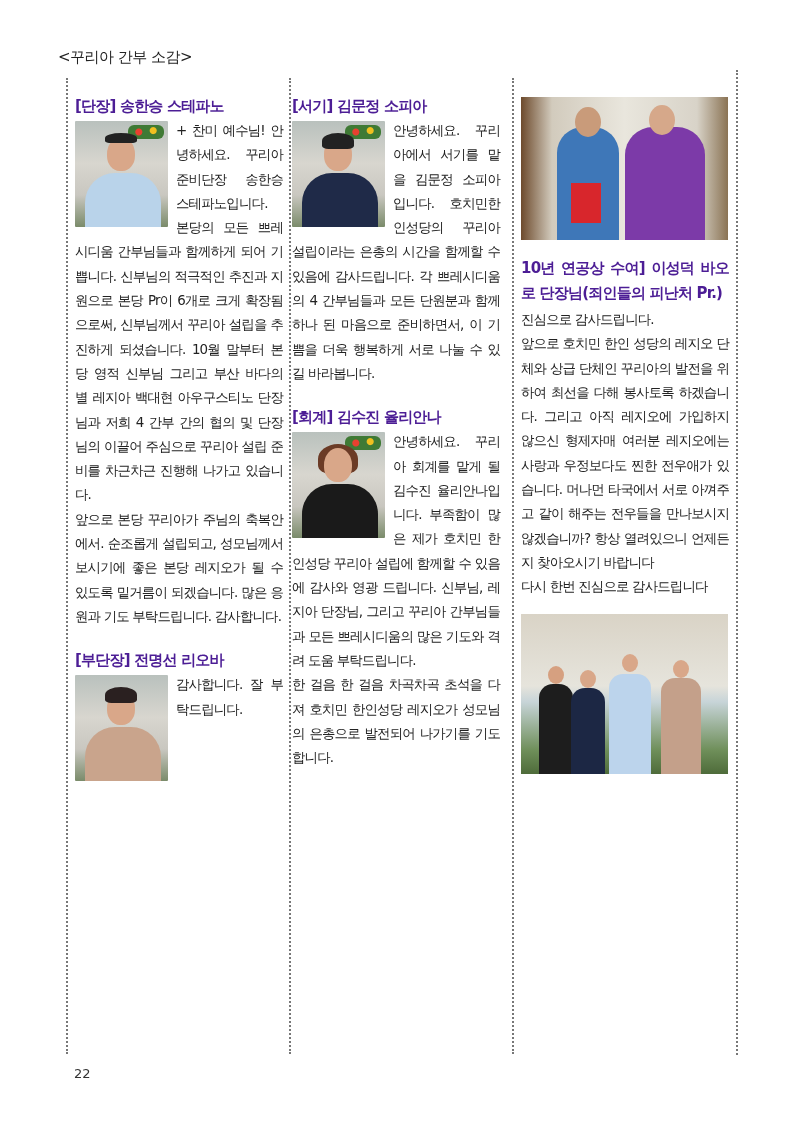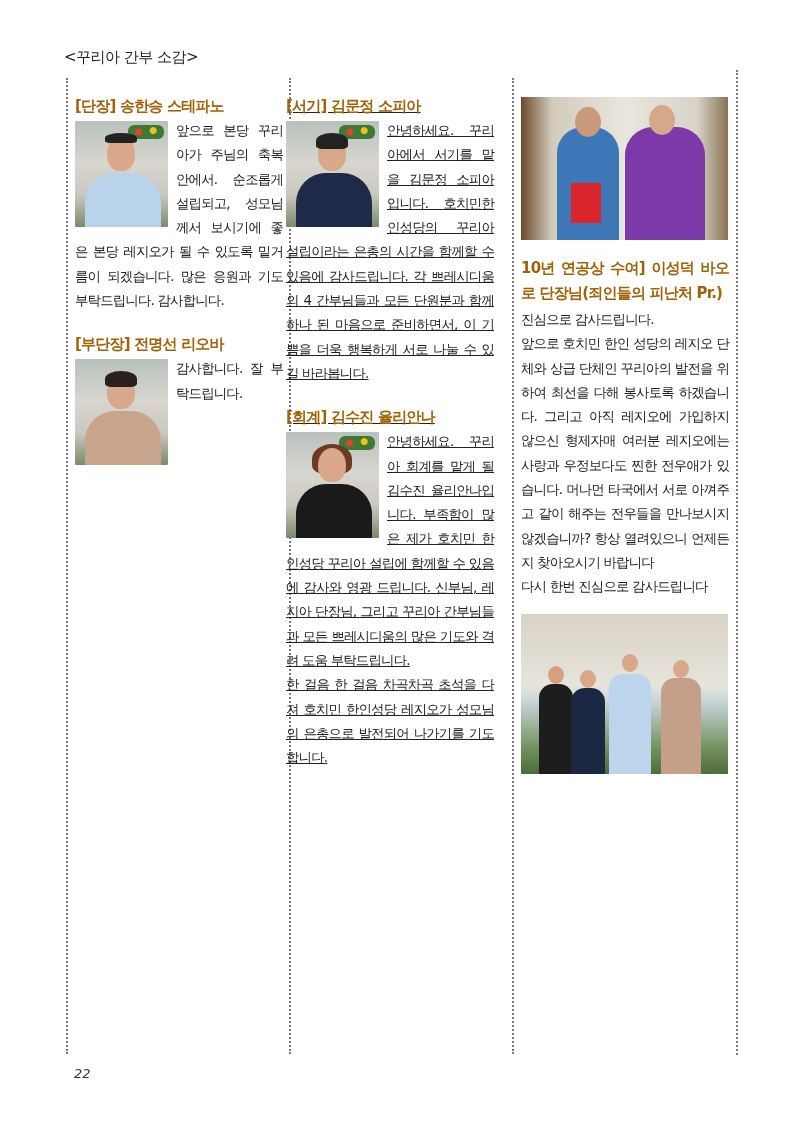--- a/index.html
+++ b/index.html
@@ -1,28 +1,28 @@
 <!DOCTYPE html>
 <html><head>
 <meta charset="utf-8">
 <style>
   html, body { margin:0; padding:0; background:#ffffff; }
   body { width:793px; height:1122px; position:relative; overflow:hidden;
          font-family:"DejaVu Sans", sans-serif; color:#222; }
-  .section-title { position:absolute; left:64px; top:48px; font-size:15px; color:#222; letter-spacing:-0.5px; }
+  .section-title { position:absolute; left:58px; top:48px; font-size:15px; color:#222; letter-spacing:-0.5px; }
   .col { position:absolute; top:95px; width:208px; font-size:13.4px; line-height:24.3px; letter-spacing:-0.8px; word-break:break-all; text-align:justify; }
   .col1 { left:75px; }
-  .col2 { left:286px;text-decoration:underline; }
+  .col2 { left:292px; }
   .col3 { left:521px; top:97px; }
   .vline { position:absolute; top:78px; height:976px; border-left:2px dotted #777; width:0; }
   .v1 { left:66px; }
   .v2 { left:289px; }
   .v3 { left:512px; }
   .v4 { left:736px; top:70px; height:985px; }
-  .heading { color:#a16207; font-weight:bold; font-size:15px; line-height:22px; letter-spacing:-0.8px; margin:0 0 2px 0; }
+  .heading { color:#4c1d95; font-weight:bold; font-size:15px; line-height:22px; letter-spacing:-0.8px; margin:0 0 2px 0; }
   .block { margin-bottom:20px; }
   .photo { float:left; width:93px; height:106px; margin:2px 8px 2px 0; border-radius:1px; position:relative; overflow:hidden; }
   .photo .bg { position:absolute; inset:0; background:linear-gradient(180deg,#b9c1bd 0%,#d8d6cf 40%,#c9c7c0 70%,#7a8b6a 100%); }
   .photo .flowers { position:absolute; right:4px; top:4px; width:36px; height:14px; background:radial-gradient(circle at 30% 50%, #e84030 3px, transparent 4px), radial-gradient(circle at 70% 40%, #f0c020 3px, transparent 4px), #3f7a35; border-radius:6px; }
   .photo .head { position:absolute; left:32px; top:16px; width:28px; height:34px; background:#d9a789; border-radius:50% 50% 45% 45%; }
   .photo .hair { position:absolute; left:30px; top:12px; width:32px; height:16px; background:#222; border-radius:50% 50% 20% 20%; }
   .photo .body { position:absolute; left:10px; top:52px; width:76px; height:60px; border-radius:30px 30px 0 0; }
   .p-song .body { background:#b9d3ea; }
   .p-kim1 .body { background:#1f2a48; }
   .p-jeon .body { background:#c9a48c; }
@@ -34,21 +34,21 @@
   .award .bg { position:absolute; inset:0; background:linear-gradient(90deg,#6d4a2c 0%,#d2cbbd 15%,#e9e6dd 50%,#d8d3c8 85%,#8a7354 100%); }
   .award .man1 { position:absolute; left:36px; top:30px; width:62px; height:113px; background:#3e77b8; border-radius:26px 26px 0 0; }
   .award .man1h { position:absolute; left:54px; top:10px; width:26px; height:30px; background:#c99b7a; border-radius:50%; }
   .award .book { position:absolute; left:50px; top:86px; width:30px; height:40px; background:#d8262c; }
   .award .priest { position:absolute; left:104px; top:30px; width:80px; height:113px; background:#7c3aa8; border-radius:28px 28px 0 0; }
   .award .priesth { position:absolute; left:128px; top:8px; width:26px; height:30px; background:#d6a88a; border-radius:50%; }
   .group { width:207px; height:160px; margin-top:14px; }
   .group .bg { position:absolute; inset:0; background:linear-gradient(180deg,#d9d3c6 0%,#e6e4dc 45%,#c7d4d8 55%,#6f8f5a 85%,#4e6b3a 100%); }
   .group .p { position:absolute; bottom:0; border-radius:14px 14px 0 0; }
   .group .h { position:absolute; width:16px; height:18px; border-radius:50%; background:#d9a789; }
-  .page-num { position:absolute; left:74px; top:1066px; font-size:13px; color:#333;font-style:italic; }
+  .page-num { position:absolute; left:74px; top:1066px; font-size:13px; color:#333; }
 </style>
 </head>
 <body>
 
 <div class="section-title">&lt;꾸리아 간부 소감&gt;</div>
 
 <div class="vline v1"></div>
 <div class="vline v2"></div>
 <div class="vline v3"></div>
 <div class="vline v4"></div>
@@ -56,20 +56,21 @@
 <div class="col col1">
   <div class="block">
     <div class="heading">[단장] 송한승 스테파노</div>
     <div class="photo p-song">
       <div class="bg"></div>
         <div class="flowers"></div>
         <div class="body"></div>
         <div class="head"></div>
         <div class="hair" style="height:10px"></div>
     </div>
+    <p class="para">+ 찬미 예수님! 안녕하세요. 꾸리아 준비단장 송한승 스테파노입니다. 본당의 모든 쁘레시디움 간부님들과 함께하게 되어 기쁩니다. 신부님의 적극적인 추진과 지원으로 본당 Pr이 6개로 크게 확장됨으로써, 신부님께서 꾸리아 설립을 추진하게 되셨습니다. 10월 말부터 본당 영적 신부님 그리고 부산 바다의 별 레지아 백대현 아우구스티노 단장님과 저희 4 간부 간의 협의 및 단장님의 이끌어 주심으로 꾸리아 설립 준비를 차근차근 진행해 나가고 있습니다.</p>
     <p class="para">앞으로 본당 꾸리아가 주님의 축복안에서. 순조롭게 설립되고, 성모님께서 보시기에 좋은 본당 레지오가 될 수 있도록 밑거름이 되겠습니다. 많은 응원과 기도 부탁드립니다. 감사합니다.</p>
   </div>
   <div class="block">
     <div class="heading">[부단장] 전명선 리오바</div>
     <div class="photo p-jeon">
       <div class="bg"></div>
         <div class="body"></div>
         <div class="head"></div>
         <div class="hair"></div>
     </div>

